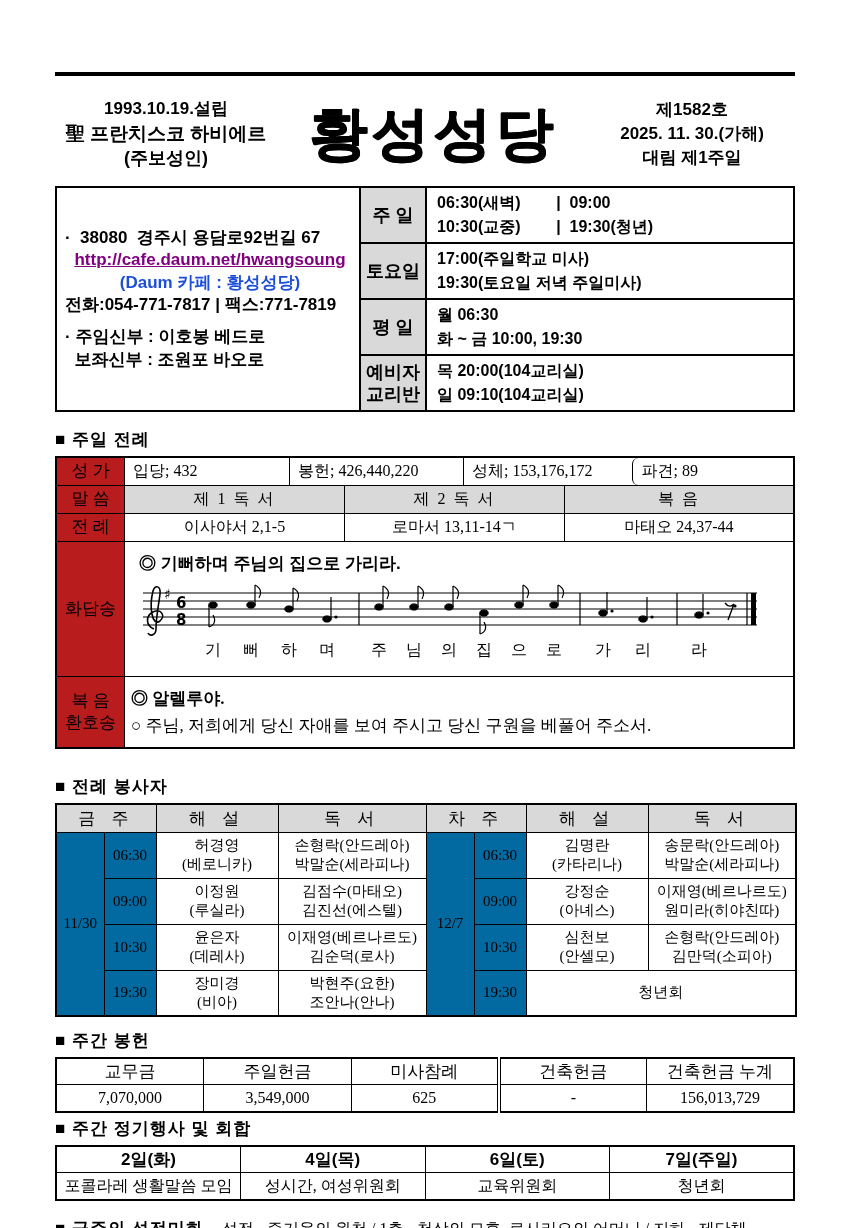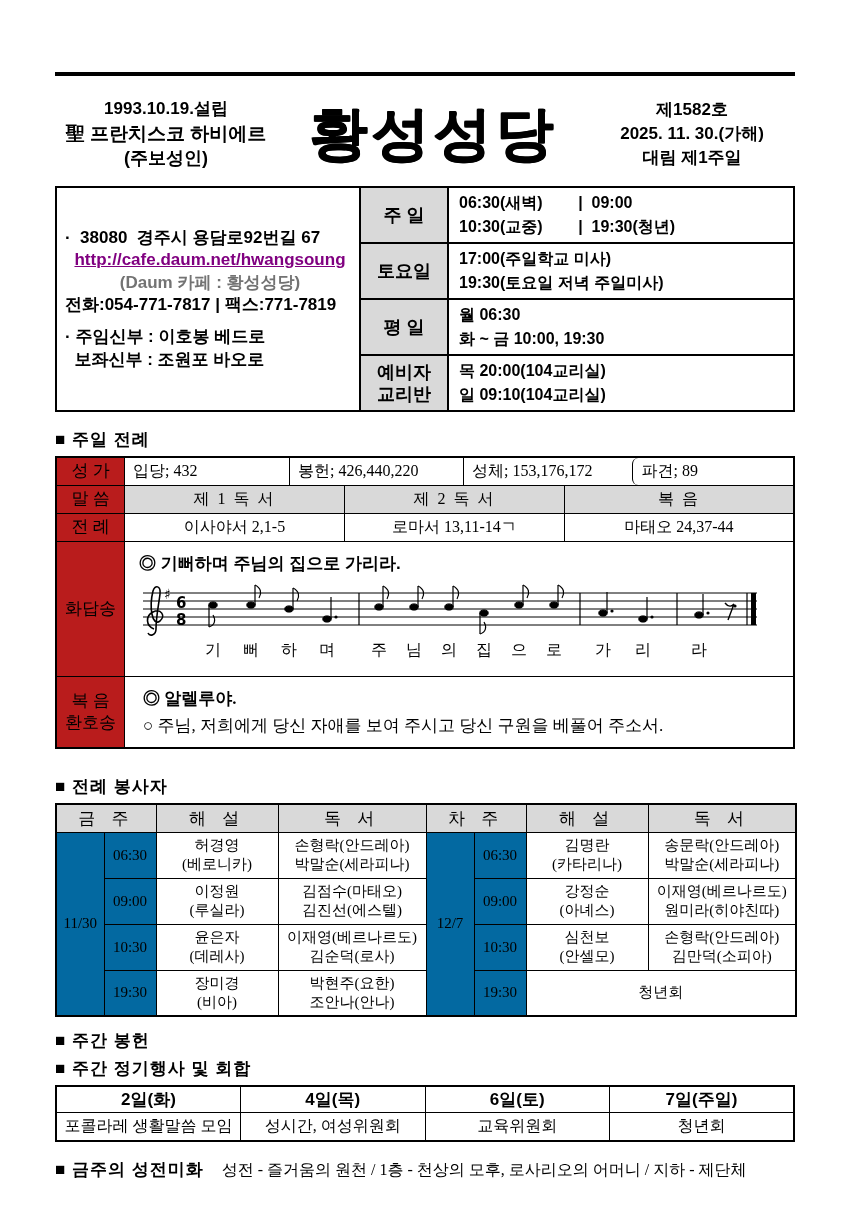--- a/index.html
+++ b/index.html
@@ -27,25 +27,25 @@
   .mh-right { width:206px; text-align:center; font-weight:bold; font-size:17px; line-height:1.4; }
 
   
   .info-table { width:100%; border-collapse:collapse; margin-top:2px; }
   .info-table td { border:2px solid #000; }
   .contact-cell { width:304px; vertical-align:middle; padding:6px 4px 6px 8px; font-weight:bold; }
   .contact-cell .line { white-space:pre-wrap; font-size:17px; line-height:1.32; }
   .addr { font-size:18px; }
   .site { text-align:center; }
   .site a { color:#800080; font-weight:bold; font-size:17px; }
-  .cafe { text-align:center; font-weight:bold; color:#737373; }
+  .cafe { text-align:center; font-weight:bold; color:#1d4ed8; }
   .phone { font-size:18px; }
   .priests { margin-top:10px; }
   .sched-lbl {
-    width:88px; background:#d9d9d9; text-align:center; font-weight:bold; font-size:18px;
+    width:66px; background:#d9d9d9; text-align:center; font-weight:bold; font-size:18px;
     white-space:pre-line; line-height:1.25;
   }
   .sched-val { font-weight:bold; font-size:16px; padding:3px 10px; white-space:pre; line-height:1.5; height:44px; }
 
   
   .section-title { font-weight:bold; font-size:17px; margin:16px 0 5px 0; letter-spacing:1px; }
 
   
   .lit-block { border:2px solid #000; }
   .lit-row { display:flex; border-top:1px solid #000; }
@@ -58,21 +58,21 @@
   .lit-cells { flex:1; display:flex; }
   .lit-cell {
     border-left:1px solid #000; display:flex; align-items:center;
     font-family:"Liberation Serif", serif; font-size:16px; padding:3px 8px; min-height:26px;
   }
   .lit-cell:first-child { border-left:none; }
   .lit-cell.center { justify-content:center; }
   .lit-cell.gray { background:#d9d9d9; letter-spacing:2px; }
   .psalm-cell { flex:1; padding:8px 6px 4px 12px; }
   .refrain { font-weight:bold; font-size:17px; margin:2px 0 4px 2px; }
-  .accl-cell { flex:1; padding:8px 18px; font-family:"Liberation Serif", serif; font-size:17px; line-height:1.6; }
+  .accl-cell { flex:1; padding:8px 6px; font-family:"Liberation Serif", serif; font-size:17px; line-height:1.6; }
   .accl-line1 { font-weight:bold; }
 
   
   .vol-table { width:100%; border-collapse:collapse; border:2px solid #000; table-layout:fixed; }
   .vol-table th, .vol-table td {
     border:1px solid #000; text-align:center; font-family:"Liberation Serif", serif;
   }
   .vol-table th { background:#d9d9d9; font-weight:normal; font-size:17px; letter-spacing:6px; height:28px; }
   .vol-table td { font-size:15px; white-space:pre-line; line-height:1.3; height:46px; }
   .vol-table td.gray { background:#0369a1; font-size:15px; }
@@ -363,20 +363,38 @@
       <td>박현주(요한)
 조안나(안나)</td>
       <td class="gray">19:30</td>
       <td colspan="2">청년회</td>
     </tr>
   </tbody>
     </table>
 
   <div class="section-title" style="margin-top:12px;">■ 주간 봉헌</div>
 
+  <table class="off-table">
+    <tbody>
+        <tr>
+      <th>교무금</th>
+      <th>주일헌금</th>
+      <th>미사참례</th>
+      <th class="dbl">건축헌금</th>
+      <th>건축헌금 누계</th>
+    </tr>
+    <tr>
+      <td>7,070,000</td>
+      <td>3,549,000</td>
+      <td>625</td>
+      <td class="dbl">-</td>
+      <td>156,013,729</td>
+    </tr>
+  </tbody>
+    </table>
 
   <div class="section-title" style="margin-top:4px;">■ 주간 정기행사 및 회합</div>
 
   <table class="evt-table">
     <tbody>
         <tr>
       <th>2일(화)</th>
       <th>4일(목)</th>
       <th>6일(토)</th>
       <th>7일(주일)</th>

